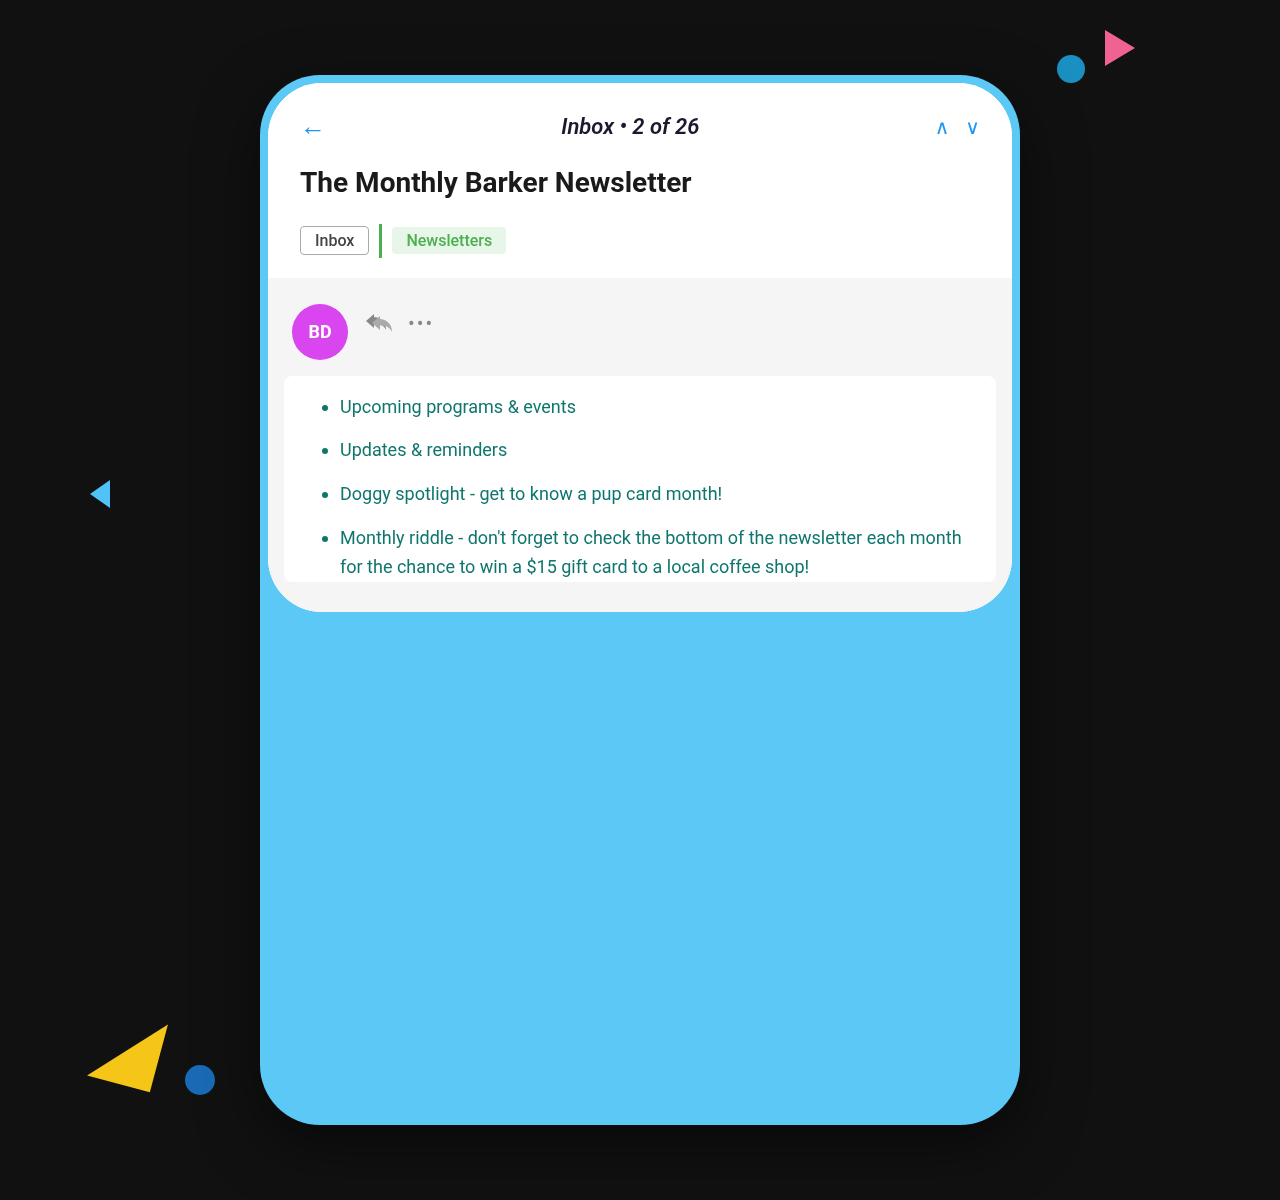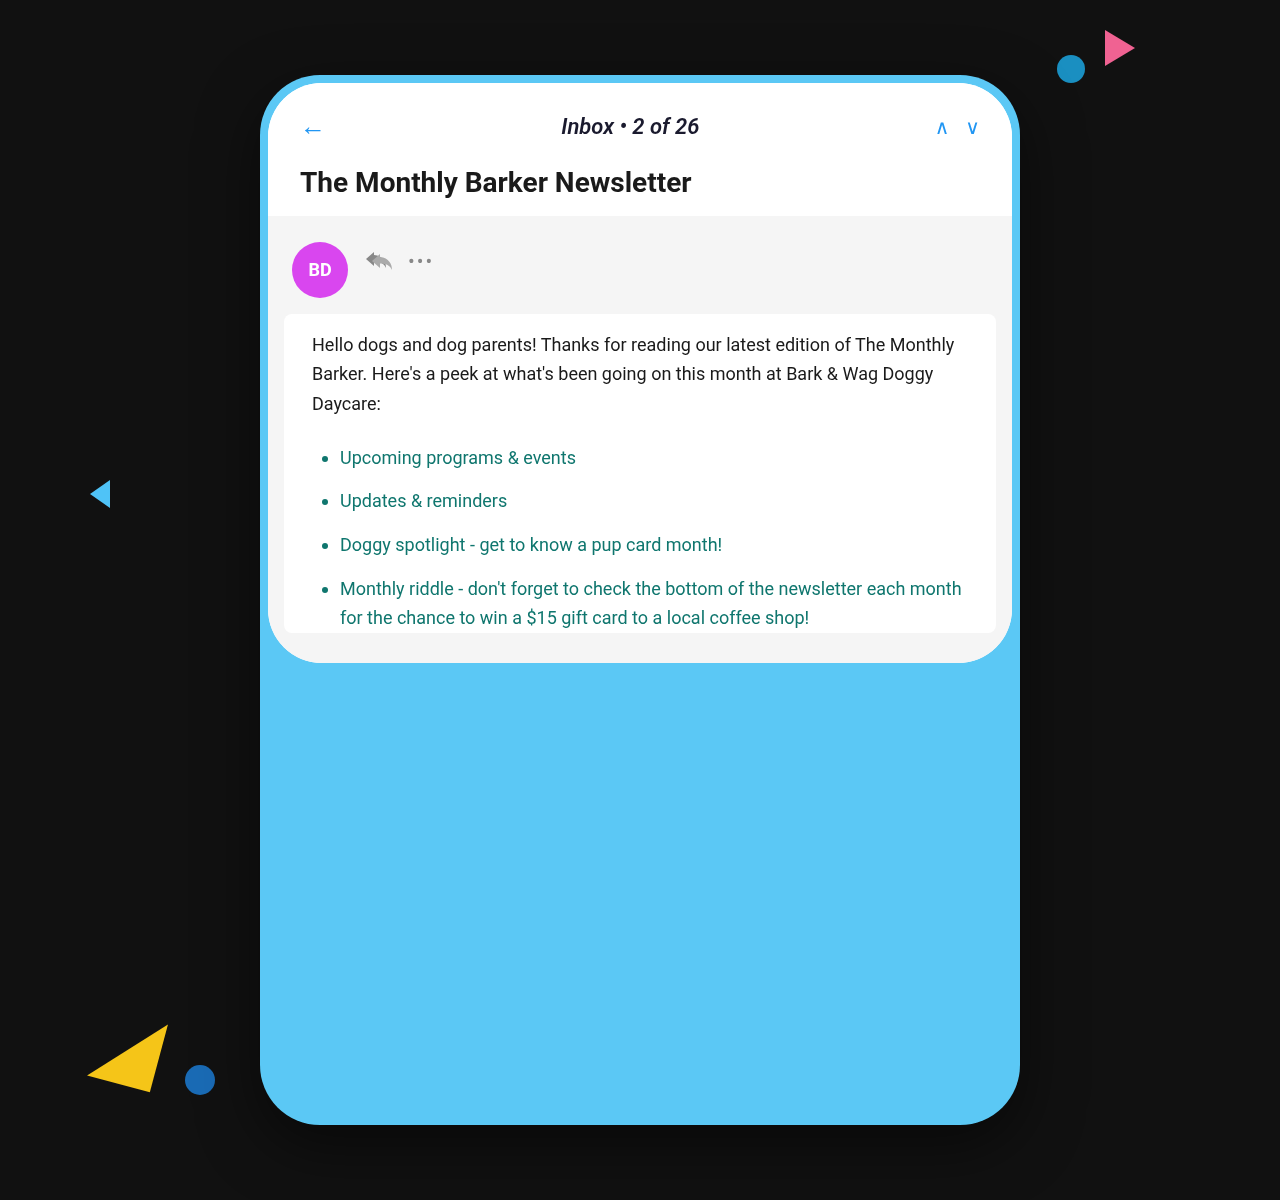--- a/index.html
+++ b/index.html
@@ -323,36 +323,40 @@
       <div class="header-nav">
         <span class="nav-arrow">∧</span>
         <span class="nav-arrow">∨</span>
       </div>
     </div>
 
     <div class="email-subject">
       <h1>The Monthly Barker Newsletter</h1>
     </div>
 
+    <div class="tags-row">
+      <span class="tag-inbox">Inbox</span>
+      <div class="tag-divider"></div>
+      <span class="tag-newsletters">Newsletters</span>
+    </div>
 
     <div class="email-body">
 
       <div class="sender-row">
         <div class="sender-avatar">BD</div>
         <div class="sender-actions">
           <span class="reply-all-icon"><svg width="28" height="22" viewBox="0 0 28 22" fill="none" xmlns="http://www.w3.org/2000/svg">
       <path d="M10 4L2 11L10 18V13.5C16 13.5 20 15.5 22 20C22 14 19 8 10 7V4Z" fill="#888"></path>
       <path d="M16 6L8 13L16 20V15.5C22 15.5 26 17.5 28 22C28 16 25 10 16 9V6Z" fill="#aaa"></path>
     </svg></span>
           <span class="more-icon">•••</span>
         </div>
       </div>
 
       <div class="email-content">
-        <p class="email-text">Hello dogs and dog parents! Thanks for reading our latest edition of The Monthly Barker. Here's a peek at what's been going on this month at Bark &amp; Wag Doggy Daycare:</p>
         <ul class="email-list">
         <li>Upcoming programs &amp; events</li>
             <li>Updates &amp; reminders</li>
             <li>Doggy spotlight - get to know a pup card month!</li>
             <li>Monthly riddle - don't forget to check the bottom of the newsletter each month for the chance to win a $15 gift card to a local coffee shop!</li>
           </ul>
       </div>
 
     </div>
   </div>

